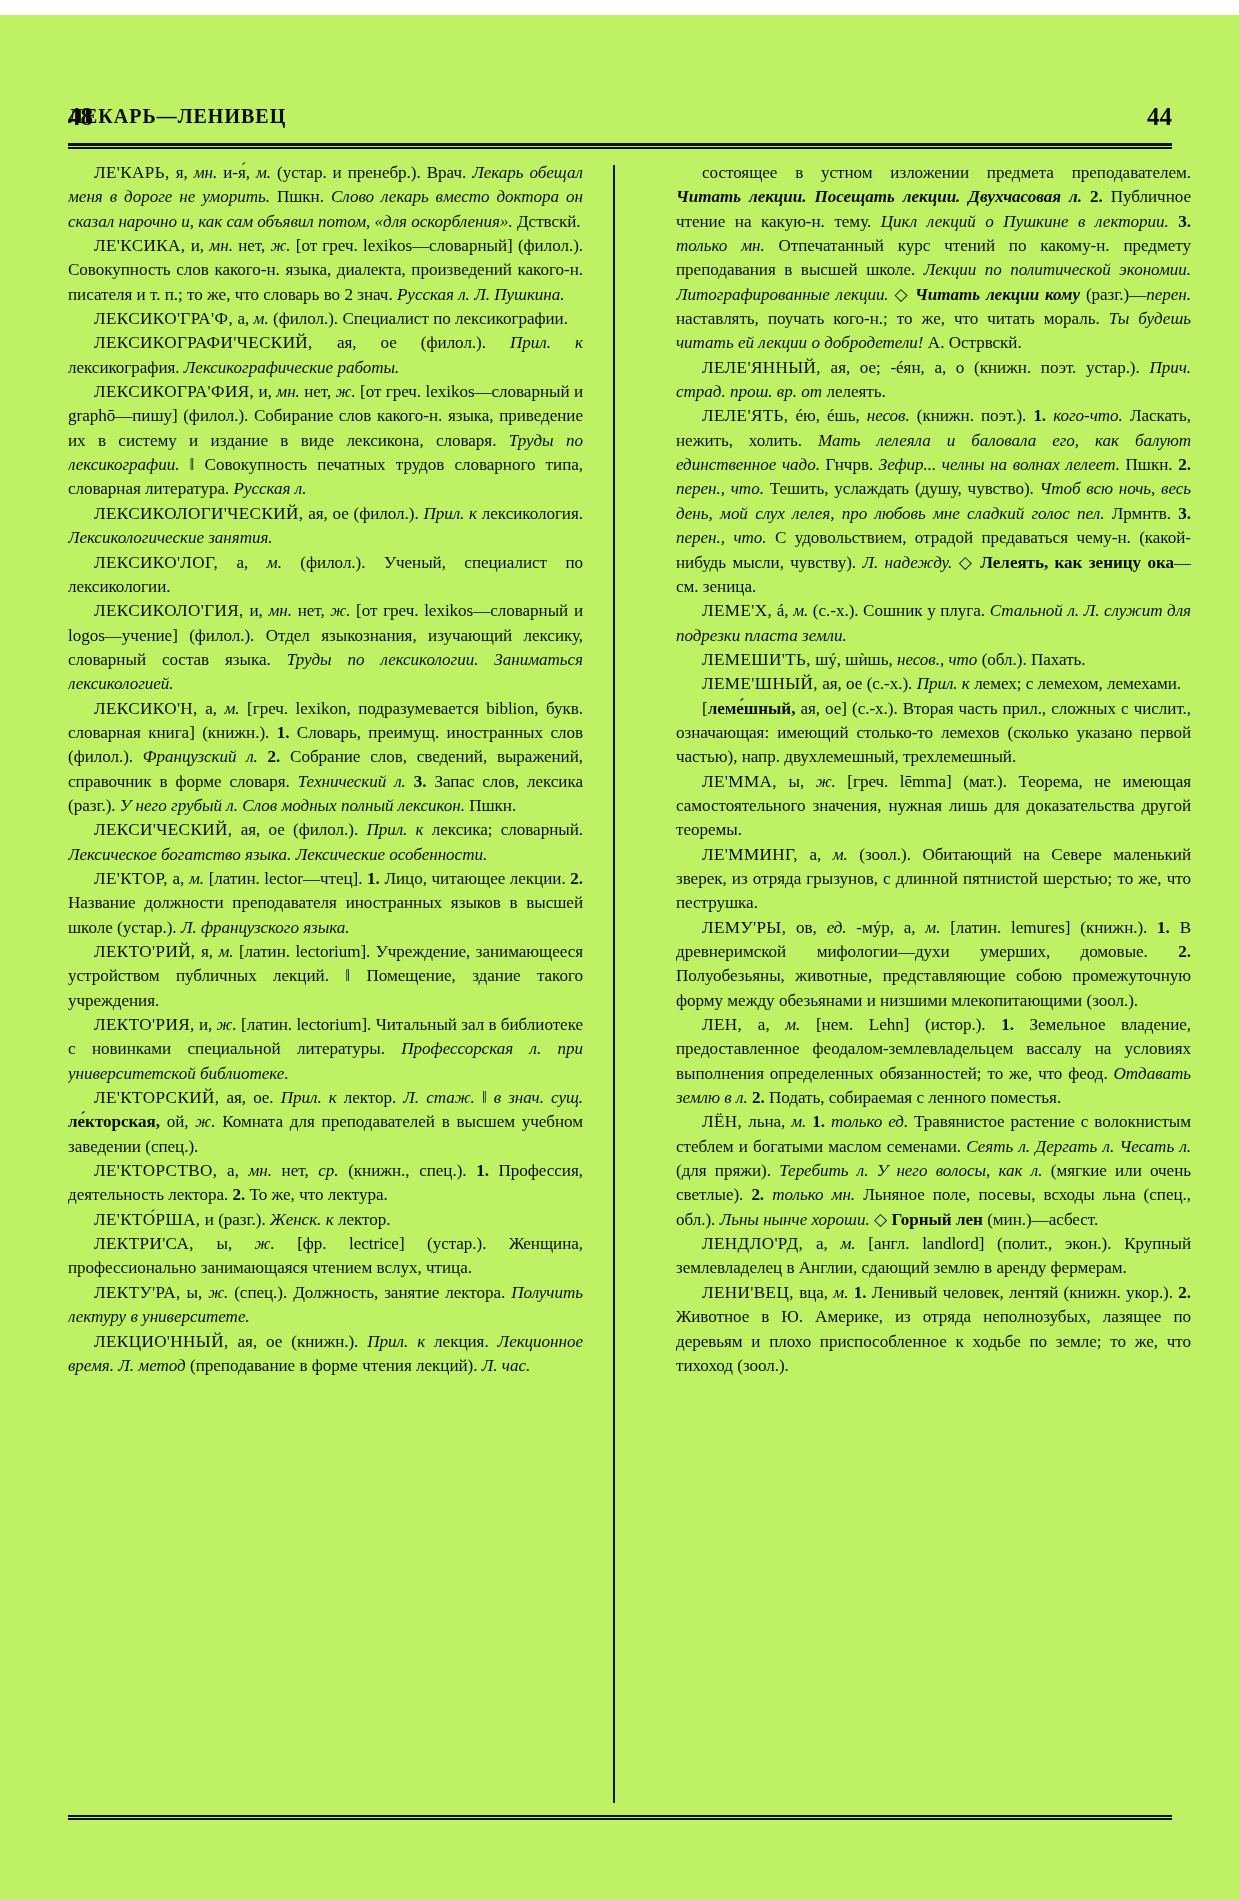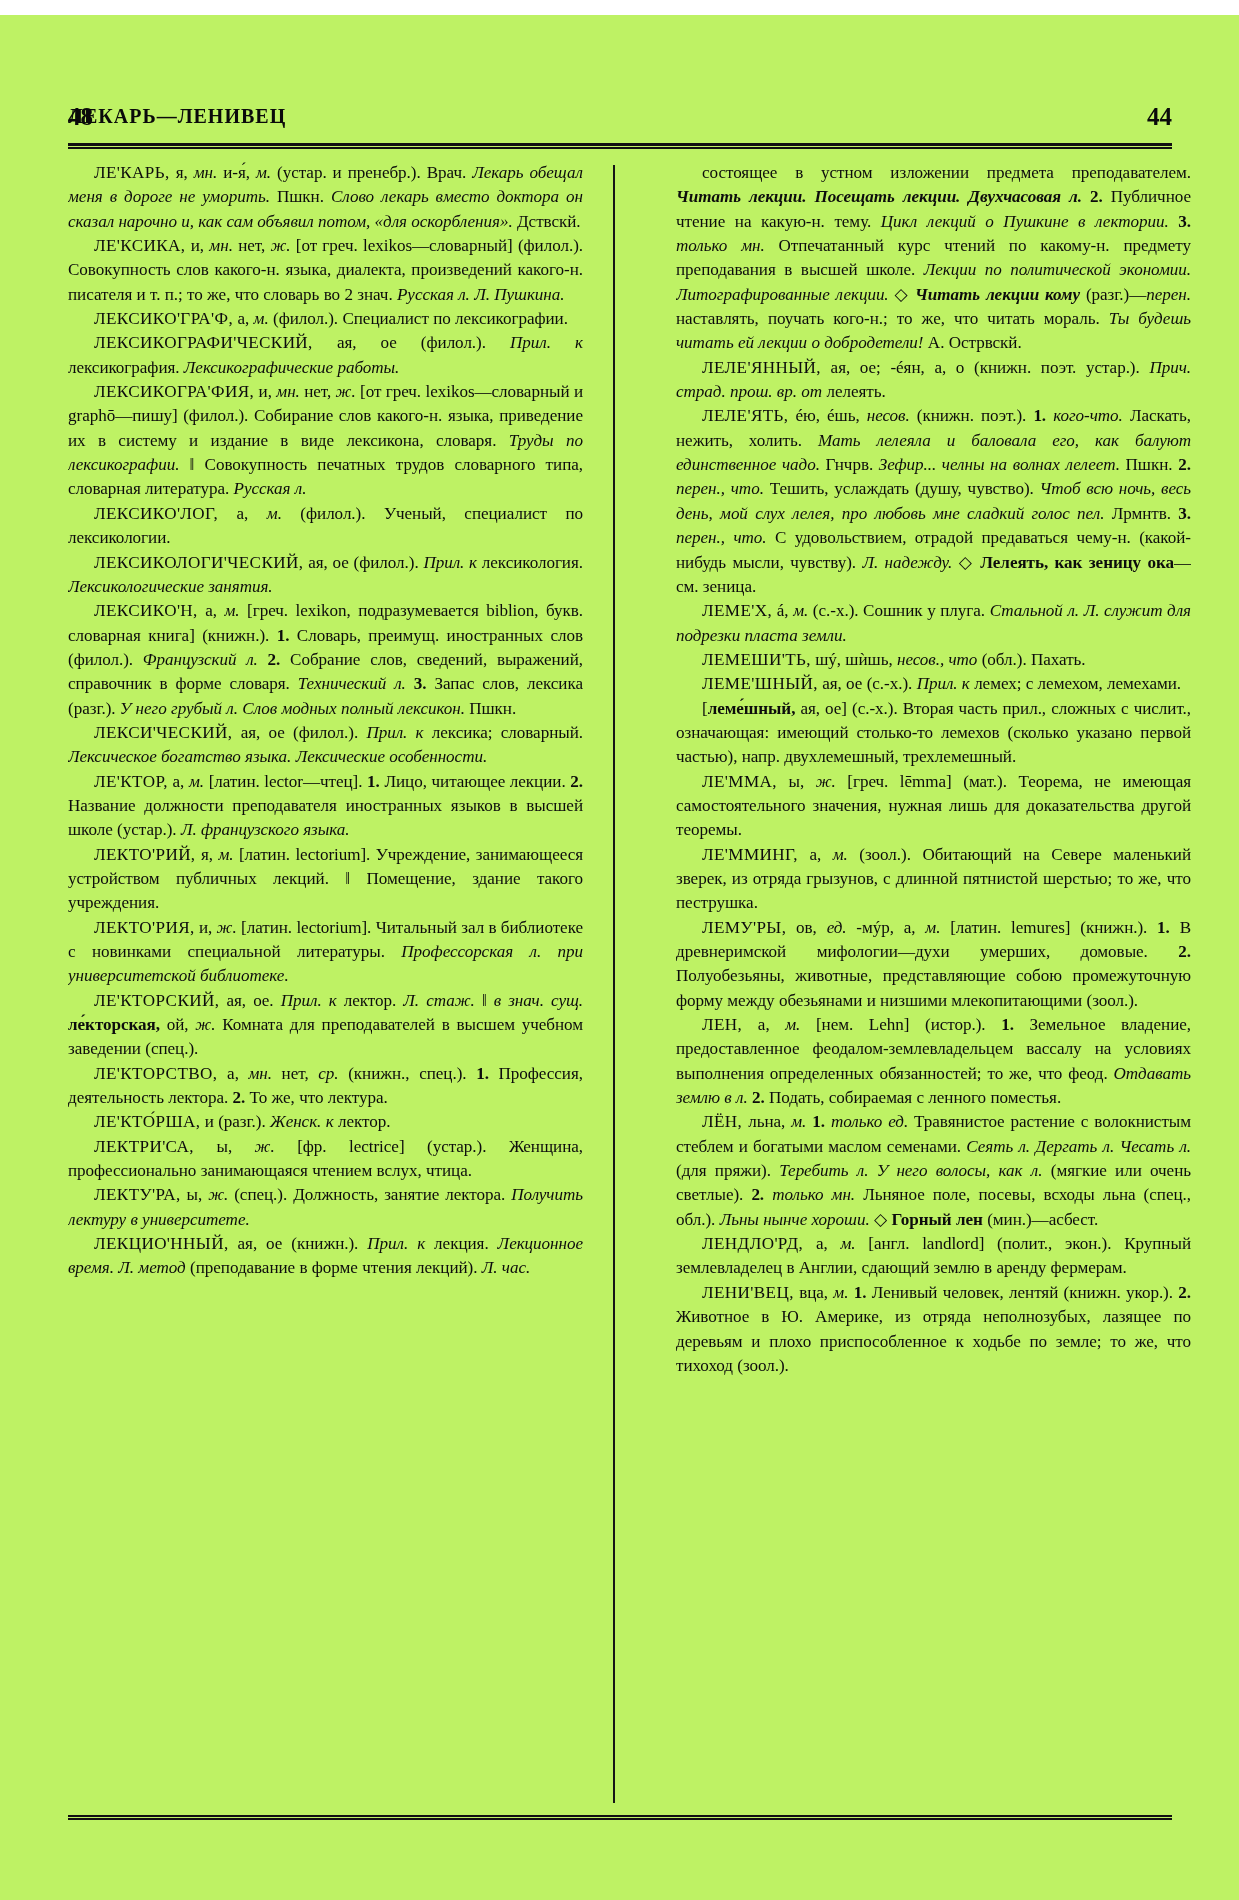--- a/index.html
+++ b/index.html
@@ -130,22 +130,23 @@
 
   <div class="rule-top"></div>
 
   <div class="columns">
     <div class="col col-left">
         <p class="entry"><span class="hw">ЛЕ'КАРЬ,</span> я, <span class="it">мн.</span> и-я́, <span class="it">м.</span> (устар. и пренебр.). Врач. <span class="it">Лекарь обещал меня в дороге не уморить.</span> Пшкн. <span class="it">Слово лекарь вместо доктора он сказал нарочно и, как сам объявил потом, «для оскорбления».</span> Дствскй.</p>
         <p class="entry"><span class="hw">ЛЕ'КСИКА,</span> и, <span class="it">мн.</span> нет, <span class="it">ж.</span> [от греч. lexikos—словарный] (филол.). Совокупность слов какого-н. языка, диалекта, произведений какого-н. писателя и т. п.; то же, что словарь во 2 знач. <span class="it">Русская л. Л. Пушкина.</span></p>
         <p class="entry"><span class="hw">ЛЕКСИКО'ГРА'Ф,</span> а, <span class="it">м.</span> (филол.). Специалист по лексикографии.</p>
         <p class="entry"><span class="hw">ЛЕКСИКОГРАФИ'ЧЕСКИЙ,</span> ая, ое (филол.). <span class="it">Прил. к</span> лексикография. <span class="it">Лексикографические работы.</span></p>
         <p class="entry"><span class="hw">ЛЕКСИКОГРА'ФИЯ,</span> и, <span class="it">мн.</span> нет, <span class="it">ж.</span> [от греч. lexikos—словарный и graphō—пишу] (филол.). Собирание слов какого-н. языка, приведение их в систему и издание в виде лексикона, словаря. <span class="it">Труды по лексикографии.</span> ‖ Совокупность печатных трудов словарного типа, словарная литература. <span class="it">Русская л.</span></p>
+        <p class="entry"><span class="hw">ЛЕКСИКОЛОГИ'ЧЕСКИЙ,</span> ая, ое (филол.). <span class="it">Прил. к</span> лексикология. <span class="it">Лексикологические занятия.</span></p>
         <p class="entry"><span class="hw">ЛЕКСИКО'ЛОГ,</span> а, <span class="it">м.</span> (филол.). Ученый, специалист по лексикологии.</p>
-        <p class="entry"><span class="hw">ЛЕКСИКОЛОГИ'ЧЕСКИЙ,</span> ая, ое (филол.). <span class="it">Прил. к</span> лексикология. <span class="it">Лексикологические занятия.</span></p>
+        <p class="entry"><span class="hw">ЛЕКСИКОЛО'ГИЯ,</span> и, <span class="it">мн.</span> нет, <span class="it">ж.</span> [от греч. lexikos—словарный и logos—учение] (филол.). Отдел языкознания, изучающий лексику, словарный состав языка. <span class="it">Труды по лексикологии. Заниматься лексикологией.</span></p>
         <p class="entry"><span class="hw">ЛЕКСИКО'Н,</span> а, <span class="it">м.</span> [греч. lexikon, подразумевается biblion, букв. словарная книга] (книжн.). <span class="b">1.</span> Словарь, преимущ. иностранных слов (филол.). <span class="it">Французский л.</span> <span class="b">2.</span> Собрание слов, сведений, выражений, справочник в форме словаря. <span class="it">Технический л.</span> <span class="b">3.</span> Запас слов, лексика (разг.). <span class="it">У него грубый л. Слов модных полный лексикон.</span> Пшкн.</p>
         <p class="entry"><span class="hw">ЛЕКСИ'ЧЕСКИЙ,</span> ая, ое (филол.). <span class="it">Прил. к</span> лексика; словарный. <span class="it">Лексическое богатство языка. Лексические особенности.</span></p>
         <p class="entry"><span class="hw">ЛЕ'КТОР,</span> а, <span class="it">м.</span> [латин. lector—чтец]. <span class="b">1.</span> Лицо, читающее лекции. <span class="b">2.</span> Название должности преподавателя иностранных языков в высшей школе (устар.). <span class="it">Л. французского языка.</span></p>
         <p class="entry"><span class="hw">ЛЕКТО'РИЙ,</span> я, <span class="it">м.</span> [латин. lectorium]. Учреждение, занимающееся устройством публичных лекций. ‖ Помещение, здание такого учреждения.</p>
         <p class="entry"><span class="hw">ЛЕКТО'РИЯ,</span> и, <span class="it">ж.</span> [латин. lectorium]. Читальный зал в библиотеке с новинками специальной литературы. <span class="it">Профессорская л. при университетской библиотеке.</span></p>
         <p class="entry"><span class="hw">ЛЕ'КТОРСКИЙ,</span> ая, ое. <span class="it">Прил. к</span> лектор. <span class="it">Л. стаж.</span> ‖ <span class="it">в знач. сущ.</span> <span class="b">ле́кторская,</span> ой, <span class="it">ж.</span> Комната для преподавателей в высшем учебном заведении (спец.).</p>
         <p class="entry"><span class="hw">ЛЕ'КТОРСТВО,</span> а, <span class="it">мн.</span> нет, <span class="it">ср.</span> (книжн., спец.). <span class="b">1.</span> Профессия, деятельность лектора. <span class="b">2.</span> То же, что лектура.</p>
         <p class="entry"><span class="hw">ЛЕ'КТО́РША,</span> и (разг.). <span class="it">Женск. к</span> лектор.</p>
         <p class="entry"><span class="hw">ЛЕКТРИ'СА,</span> ы, <span class="it">ж.</span> [фр. lectrice] (устар.). Женщина, профессионально занимающаяся чтением вслух, чтица.</p>
         <p class="entry"><span class="hw">ЛЕКТУ'РА,</span> ы, <span class="it">ж.</span> (спец.). Должность, занятие лектора. <span class="it">Получить лектуру в университете.</span></p>

